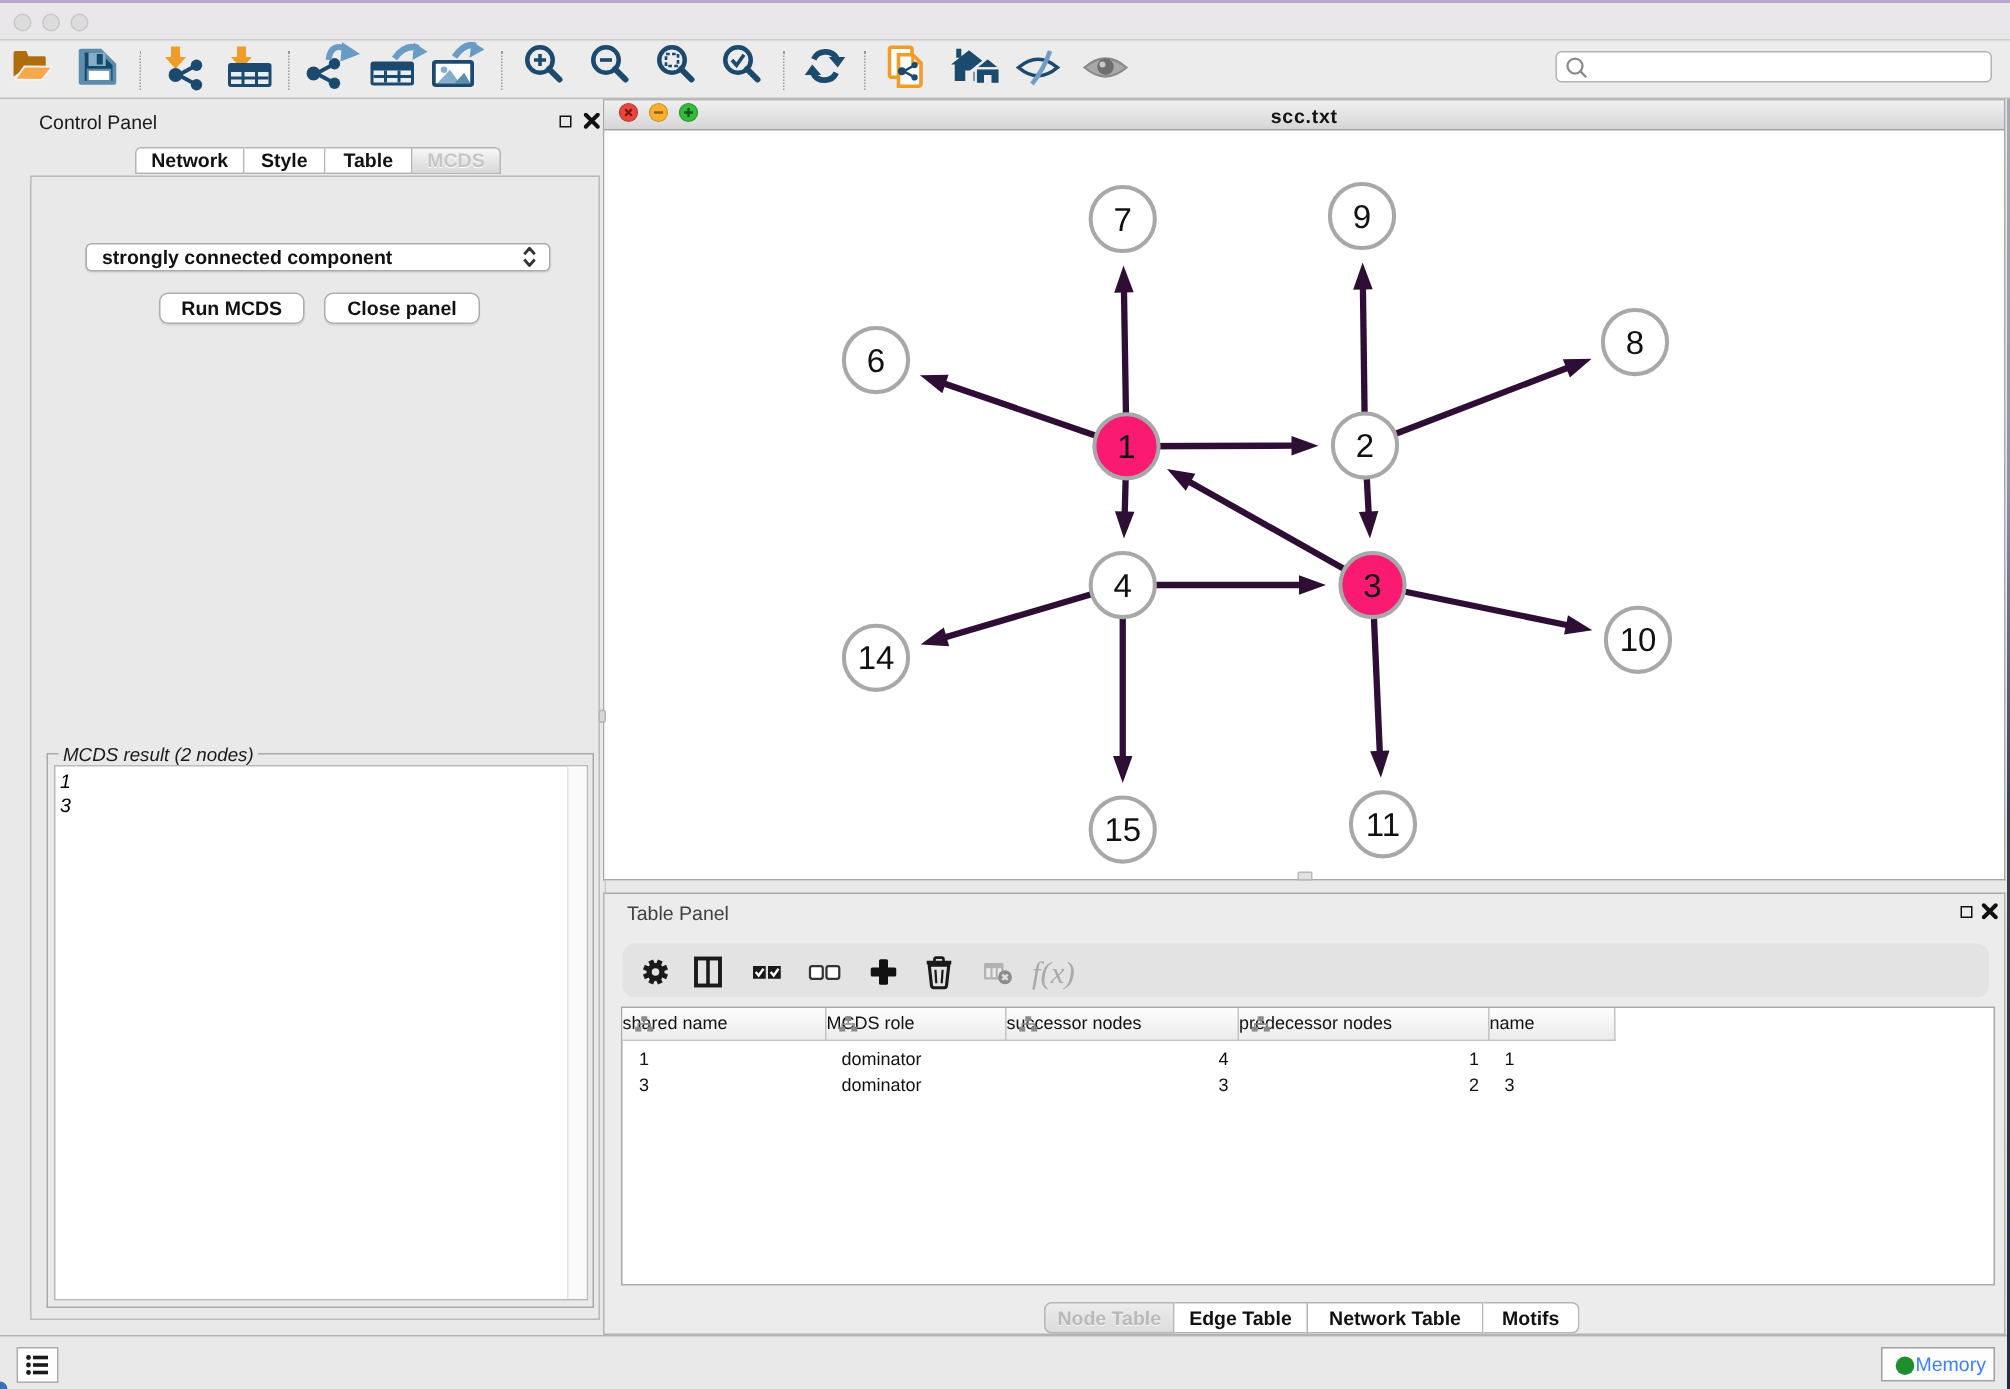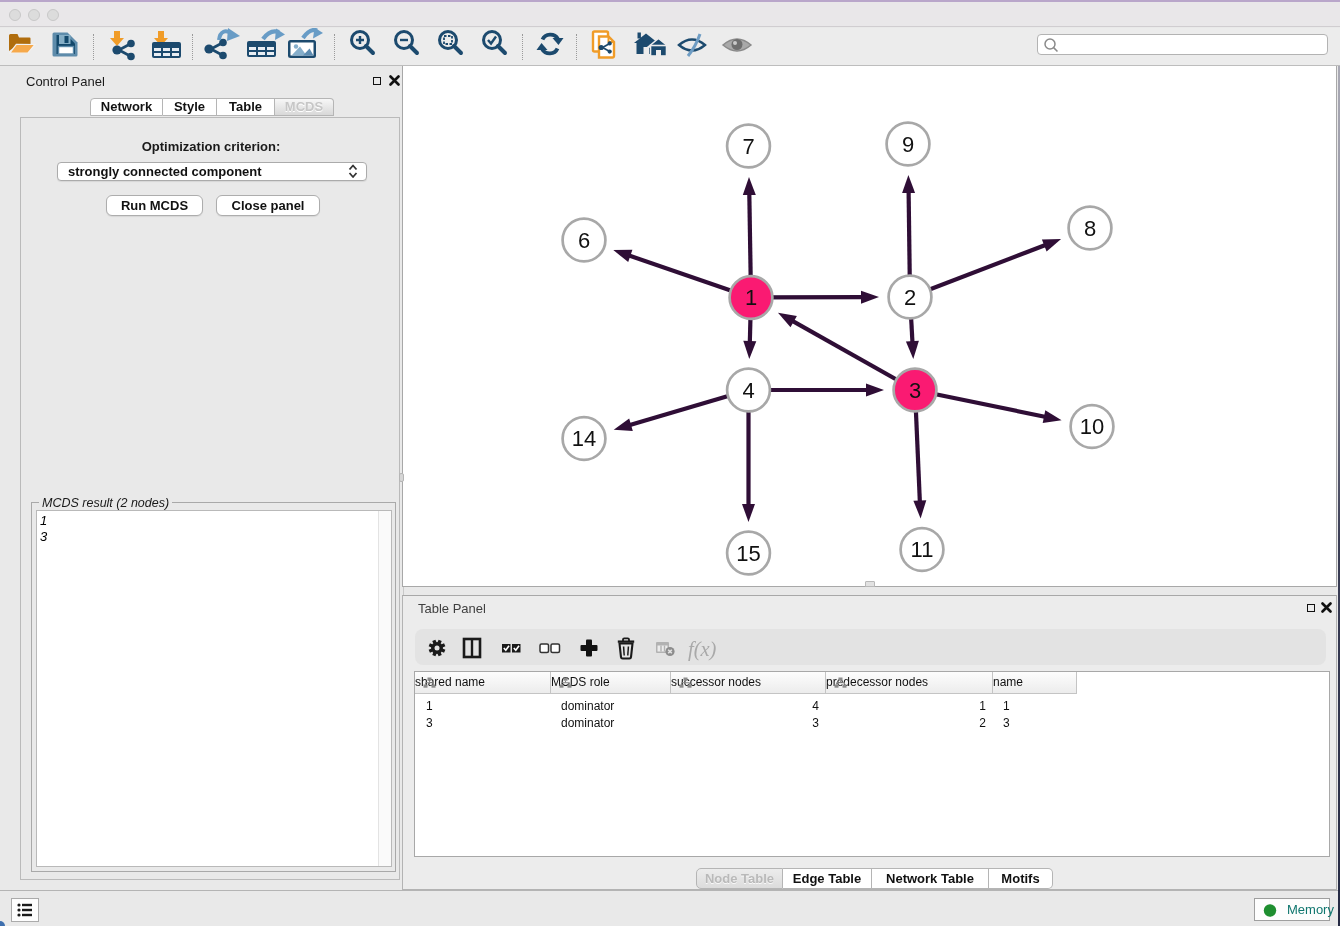--- a/index.html
+++ b/index.html
@@ -42,21 +42,21 @@
 #tbl { left:11px; top:75px; width:916px; height:186px; background:#fff; border:1px solid #a8a8a8; }
 #thead { left:0; top:0; width:662px; height:22px; background:linear-gradient(#fdfdfd,#ececec); border-bottom:1px solid #c4c4c4; }
 .th { position:absolute; top:0; height:22px; border-right:1px solid #c4c4c4; font-size:12px; text-align:left; line-height:21px; color:#111; }
 .td { position:absolute; font-size:12px; color:#111; }
 .btab { position:absolute; top:272px; height:21px; background:#fff; border:1px solid #b5b5b5; font-size:13px; font-weight:bold; text-align:center; line-height:19px; color:#111; }
 .btabsel { background:linear-gradient(#ececec,#dcdcdc); color:#b9b9b9; text-shadow:0 1px 0 #f8f8f8; }
 
 
 #status { left:0; top:890px; width:1340px; height:36px; background:#e9e9e9; border-top:1px solid #b4b4b4; }
 #listbtn { left:11px; top:7px; width:28px; height:24px; background:#fdfdfd; border:1px solid #ababab; }
-#membtn { left:1254px; top:7px; width:76px; height:23px; background:#fdfdfd; border:1px solid #9f9f9f; font-size:13px; color:#0f766e; text-align:left; line-height:21px; padding-left:32px; }
+#membtn { left:1254px; top:7px; width:76px; height:23px; background:#fdfdfd; border:1px solid #9f9f9f; font-size:13px; color:#3b82f6; text-align:left; line-height:21px; padding-left:22px; }
 #rightedge { left:1338px; top:66px; width:2px; height:860px; background:linear-gradient(#a9a9b4 0%, #8f8fa0 30%, #3a3d55 55%, #252a44 100%); }
 </style>
 </head>
 <body>
 <div class="abs" id="topstrip"></div>
 <div class="abs" id="titlebar">
   <div class="tl" style="left:9px"></div>
   <div class="tl" style="left:28px"></div>
   <div class="tl" style="left:47px"></div>
 </div>
@@ -172,34 +172,44 @@
   <div class="abs" id="cp-title">Control Panel</div>
   <div class="abs" style="left:361px;top:11px;width:8px;height:8px;border:1.5px solid #111"></div>
   <svg width="11" height="11" style="position:absolute;left:377px;top:9px">
       <path d="M1.5,1.5 L9.5,9.5 M9.5,1.5 L1.5,9.5" stroke="#111" stroke-width="2.6" stroke-linecap="round"></path>
     </svg>
   <div class="tab" style="left:78px;width:73px;border-radius:4px 0 0 0">Network</div>
   <div class="tab" style="left:151px;width:54px;border-left:none">Style</div>
   <div class="tab" style="left:205px;width:58px;border-left:none">Table</div>
   <div class="tab tabsel" style="left:263px;width:59px;border-left:none">MCDS</div>
   <div class="abs" id="cp-body">
-    <div class="abs" id="optlabel">Optimization criterion:</div>
     <div class="abs" id="dropdown">strongly connected component<svg width="12" height="15" style="position:absolute;right:7px;top:1px">
           <path d="M2.5,5.5 L6,1.5 L9.5,5.5 M2.5,9 L6,13 L9.5,9" stroke="#333" stroke-width="1.8" fill="none" stroke-linejoin="round"></path>
         </svg></div>
     <div class="btn" style="left:85px;width:97px">Run MCDS</div>
     <div class="btn" style="left:195px;width:104px">Close panel</div>
     <div class="abs" id="fieldset">
       <div class="abs" id="legend">MCDS result (2 nodes)</div>
       <div class="abs" id="resultbox">1<br>3<div class="abs" id="scrolltrack"></div></div>
     </div>
   </div>
 </div>
 
 <div class="abs" id="net">
+  <div class="abs" id="nettitle">
+    <svg width="70" height="20" style="position:absolute;left:0;top:0">
+<circle cx="16" cy="8" r="6" fill="#e8453d" stroke="#c03930" stroke-width="0.8"></circle>
+<path d="M13.8,5.8 l4.4,4.4 M18.2,5.8 l-4.4,4.4" stroke="#7c1310" stroke-width="1.5"></path>
+<circle cx="36" cy="8" r="6" fill="#f3b12e" stroke="#cf9426" stroke-width="0.8"></circle>
+<path d="M33,8 h6" stroke="#985f0a" stroke-width="1.6"></path>
+<circle cx="56" cy="8" r="6" fill="#34ba3d" stroke="#26962f" stroke-width="0.8"></circle>
+<path d="M53,8 h6 M56,5 v6" stroke="#0e5c14" stroke-width="1.6"></path>
+</svg>
+    <span>scc.txt</span>
+  </div>
   <div class="abs" id="canvas">
       <svg width="933" height="498" style="position:absolute;left:0;top:0">
 <g stroke="#2f0e36" stroke-width="4.2">
 <line x1="348.0" y1="209.5" x2="346.3" y2="105.0"></line>
 <line x1="348.0" y1="209.5" x2="225.4" y2="167.3"></line>
 <line x1="348.0" y1="209.5" x2="460.0" y2="209.1"></line>
 <line x1="348.0" y1="209.5" x2="346.8" y2="255.0"></line>
 <line x1="507.0" y1="209.0" x2="505.6" y2="103.0"></line>
 <line x1="507.0" y1="209.0" x2="643.1" y2="156.8"></line>
 <line x1="507.0" y1="209.0" x2="509.5" y2="255.1"></line>

